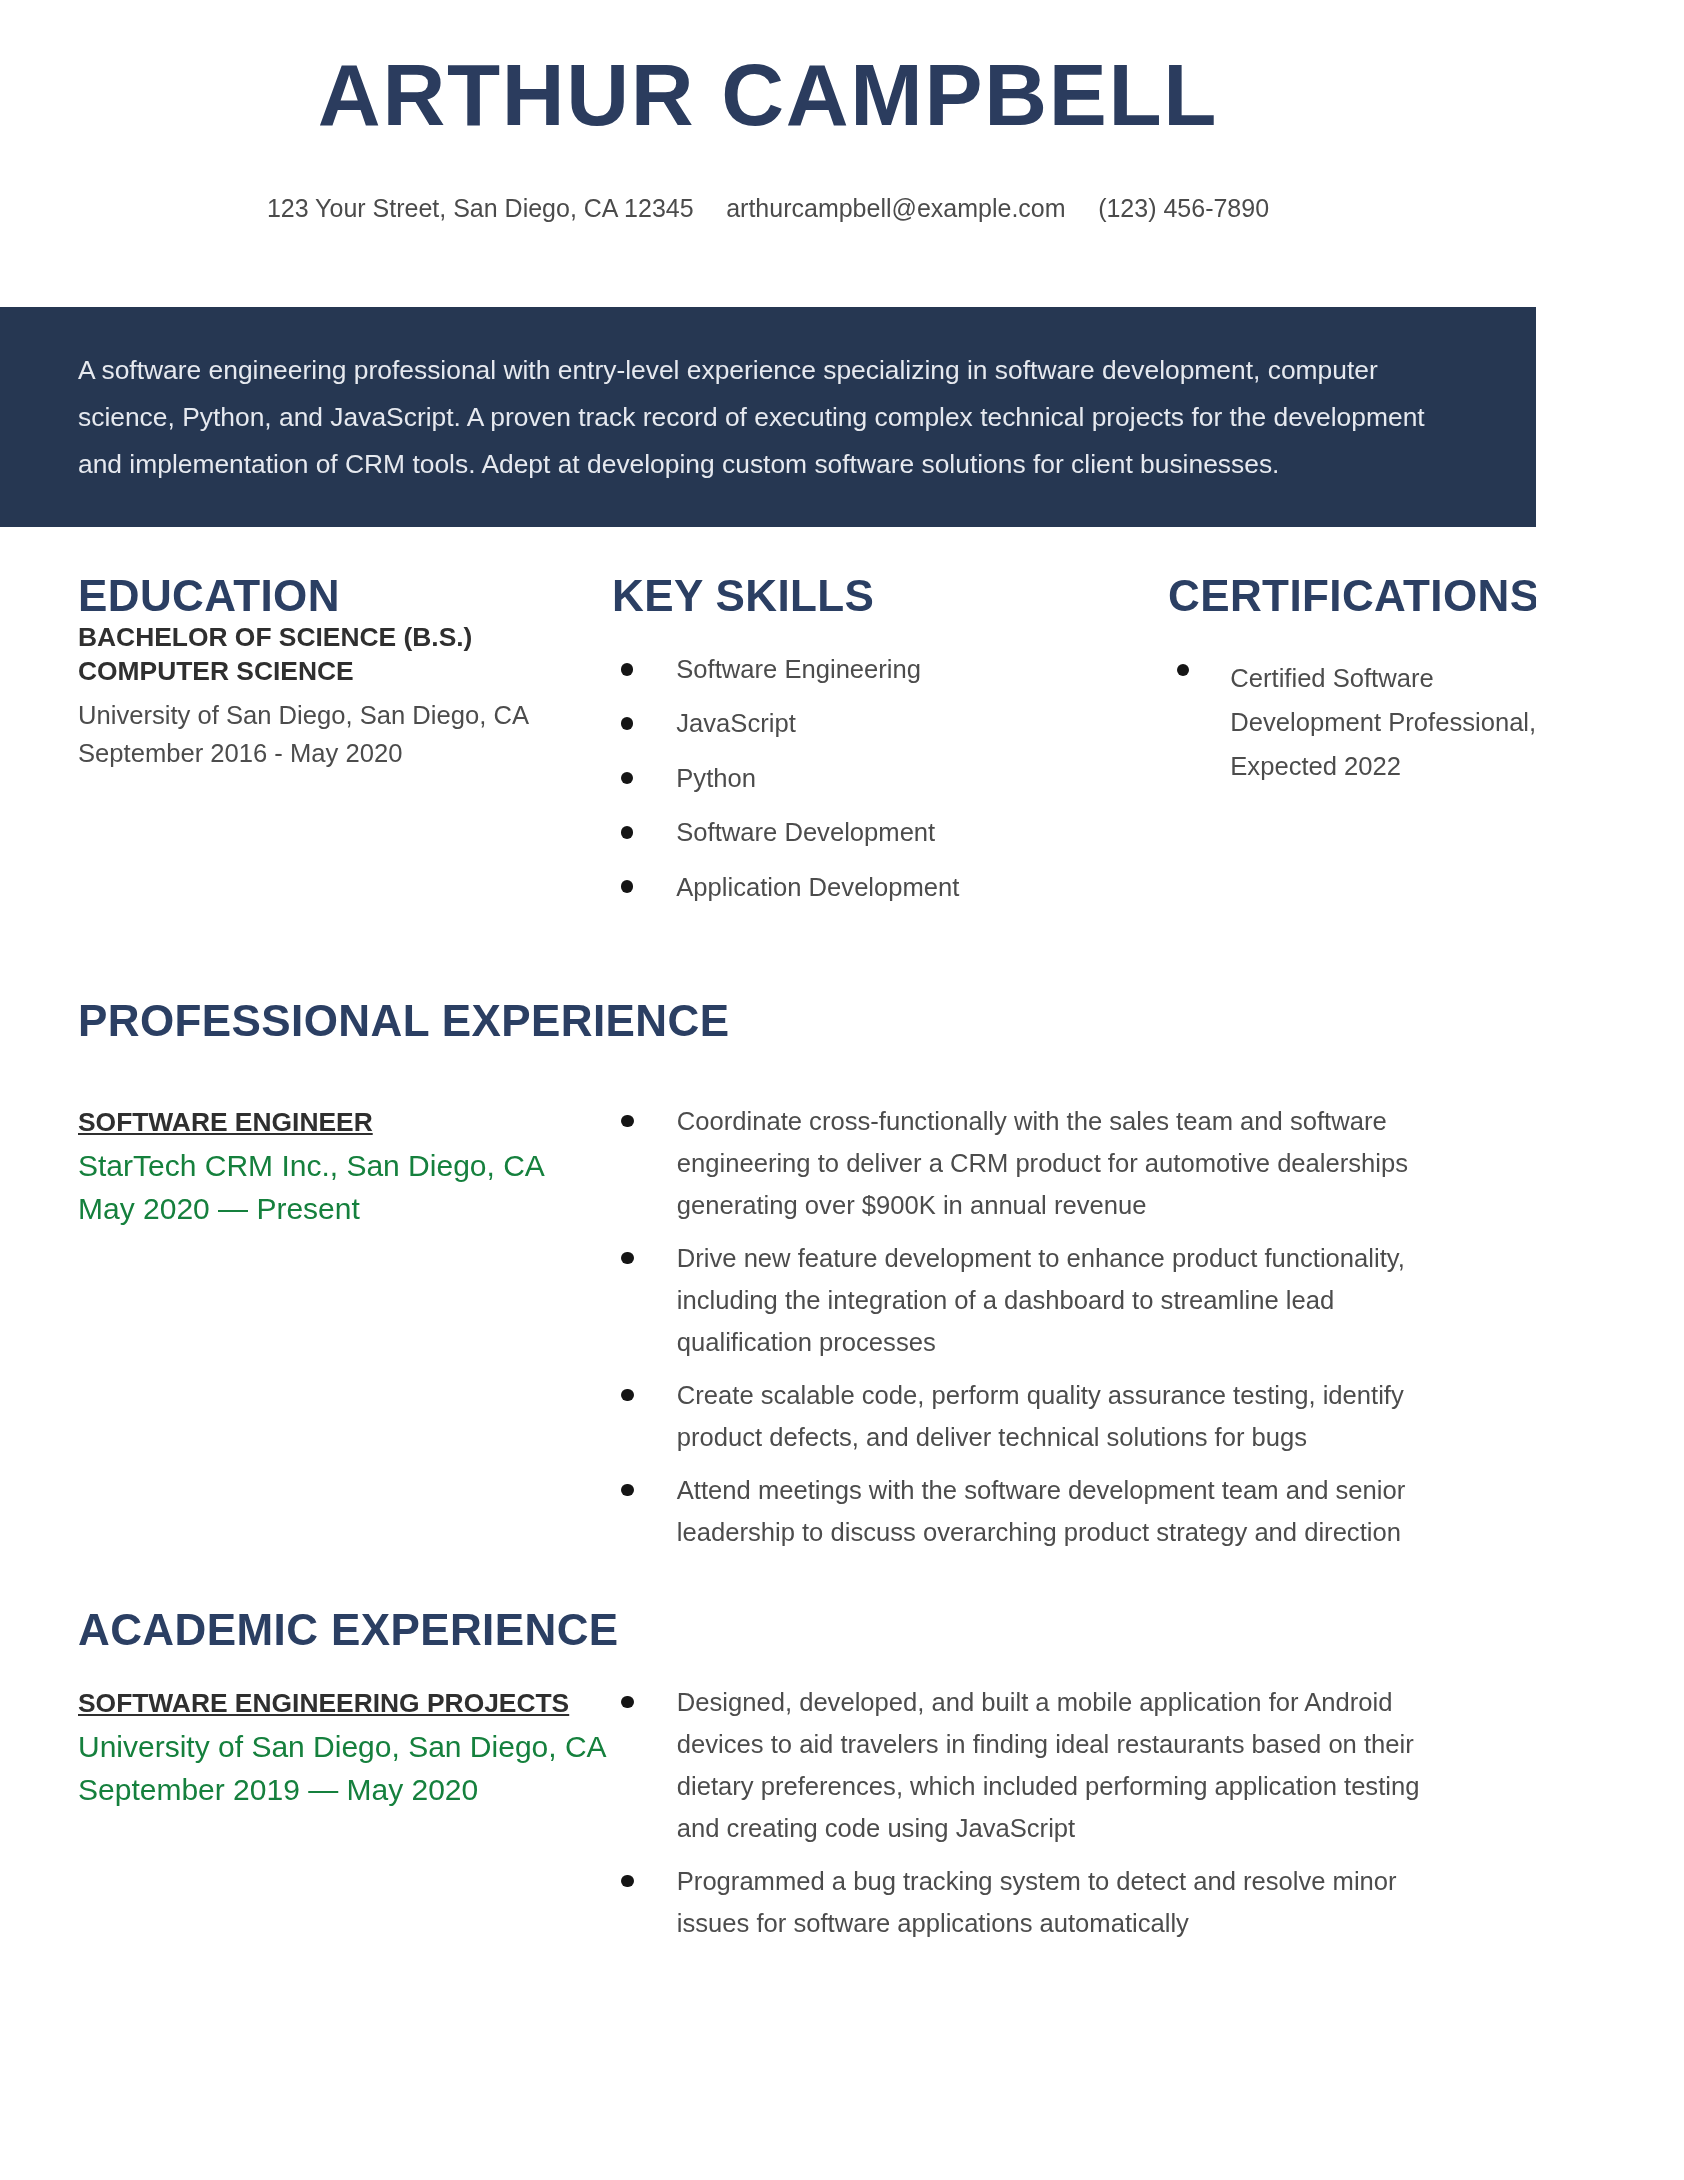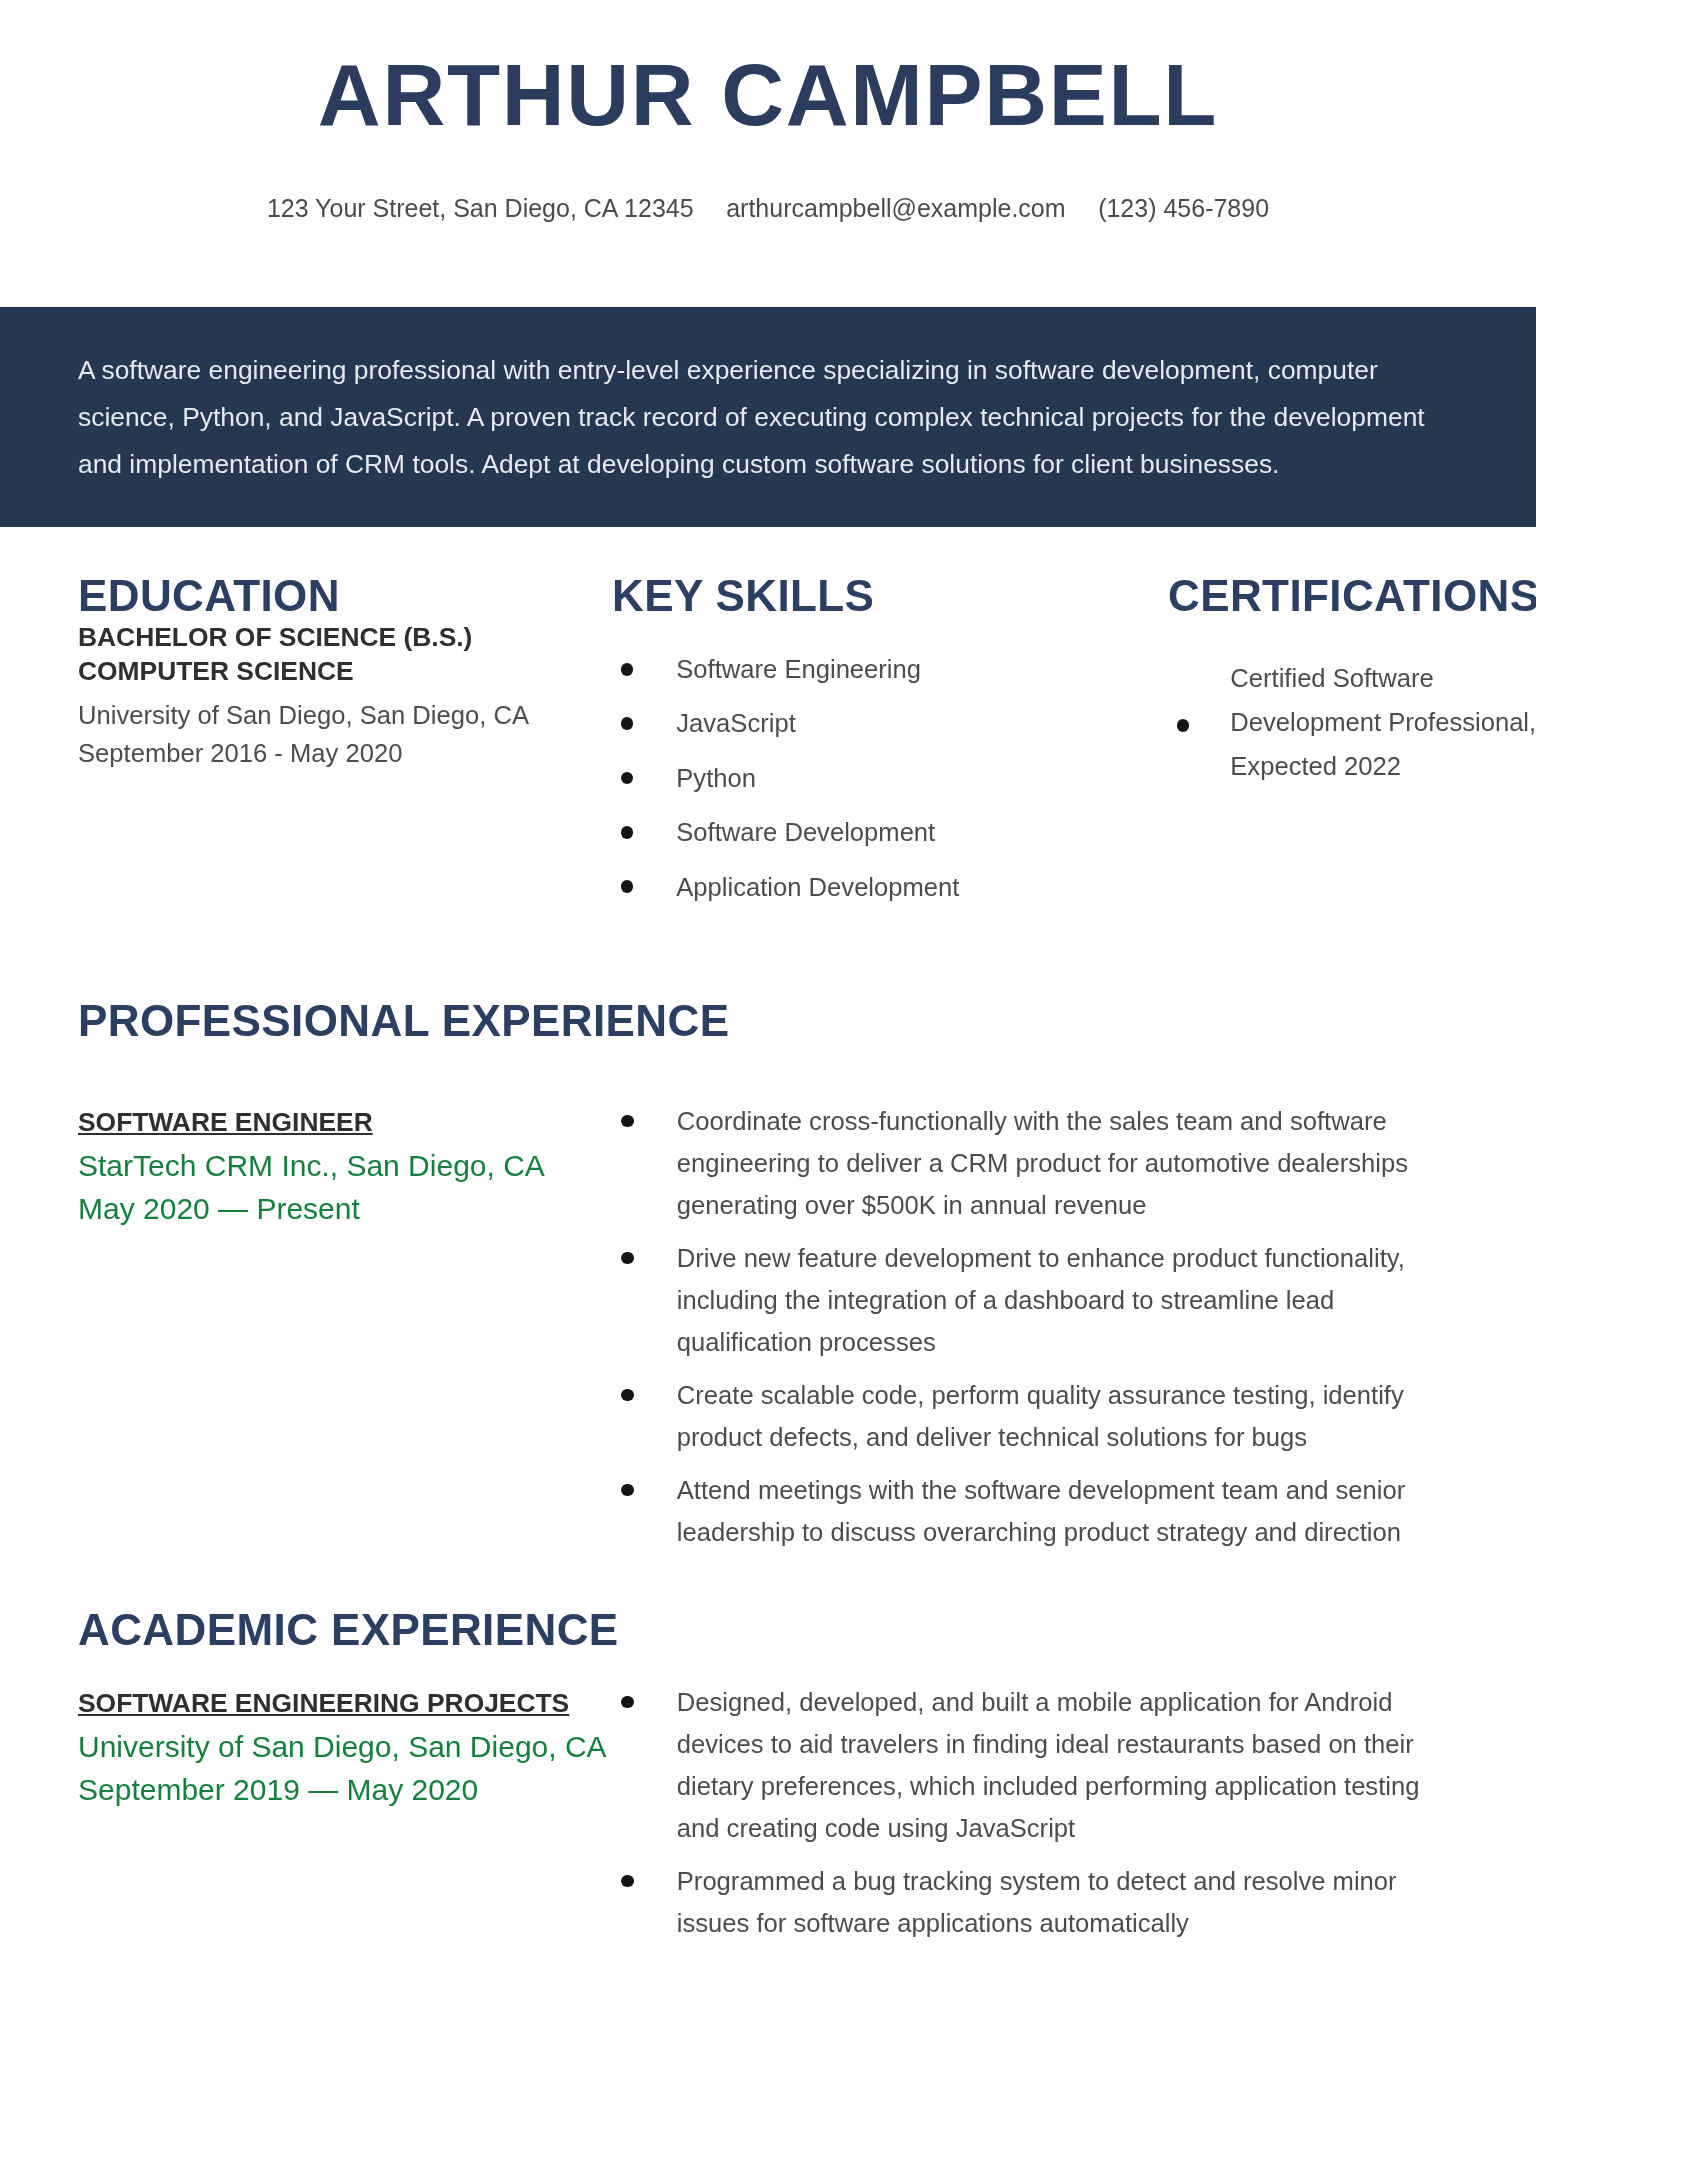--- a/index.html
+++ b/index.html
@@ -91,21 +91,21 @@
   .skills-list { margin-top: 36px; padding-left: 8.5px; }
   .skills-list li {
     display: flex;
     align-items: flex-start;
     margin-bottom: 28px;
   }
   .skills-list .dot { margin-top: 6.8px; margin-right: 43px; }
   .skills-list .label { font-size: 25.6px; color: #4c4c4c; line-height: 26.4px; }
 
   .certs-list { margin-top: 36px; padding-left: 8.5px; }
-  .certs-list li { display: flex; align-items: center; }
+  .certs-list li { display: flex; align-items: flex-start; }
   .certs-list .dot { margin-top: 7.7px; margin-right: 41px; }
   .certs-list .label {
     font-size: 25.6px; color: #4c4c4c;
     line-height: 44px;
     max-width: 409px;
   }
 
   
   .section { position: absolute; left: 78px; right: 75px; }
   .section-professional { top: 997px; }
@@ -198,21 +198,21 @@
     <h2 class="sec-heading">PROFESSIONAL EXPERIENCE</h2>
     <div class="exp-body">
       <div class="exp-left">
         <div class="job-title">SOFTWARE ENGINEER</div>
         <div class="job-company">StarTech CRM Inc., San Diego, CA</div>
         <div class="job-dates">May 2020 — Present</div>
       </div>
       <ul class="exp-bullets">
         <li>
           <span class="dot"></span>
-          <span class="bullet-text">Coordinate cross-functionally with the sales team and software engineering to deliver a CRM product for automotive dealerships generating over $500K in annual revenue</span>
+          <span class="bullet-text">Coordinate cross-functionally with the sales team and software engineering to deliver a CRM product for automotive dealerships generating over $900K in annual revenue</span>
         </li>
         <li>
           <span class="dot"></span>
           <span class="bullet-text">Drive new feature development to enhance product functionality, including the integration of a dashboard to streamline lead qualification processes</span>
         </li>
         <li>
           <span class="dot"></span>
           <span class="bullet-text">Create scalable code, perform quality assurance testing, identify product defects, and deliver technical solutions for bugs</span>
         </li>
         <li>

